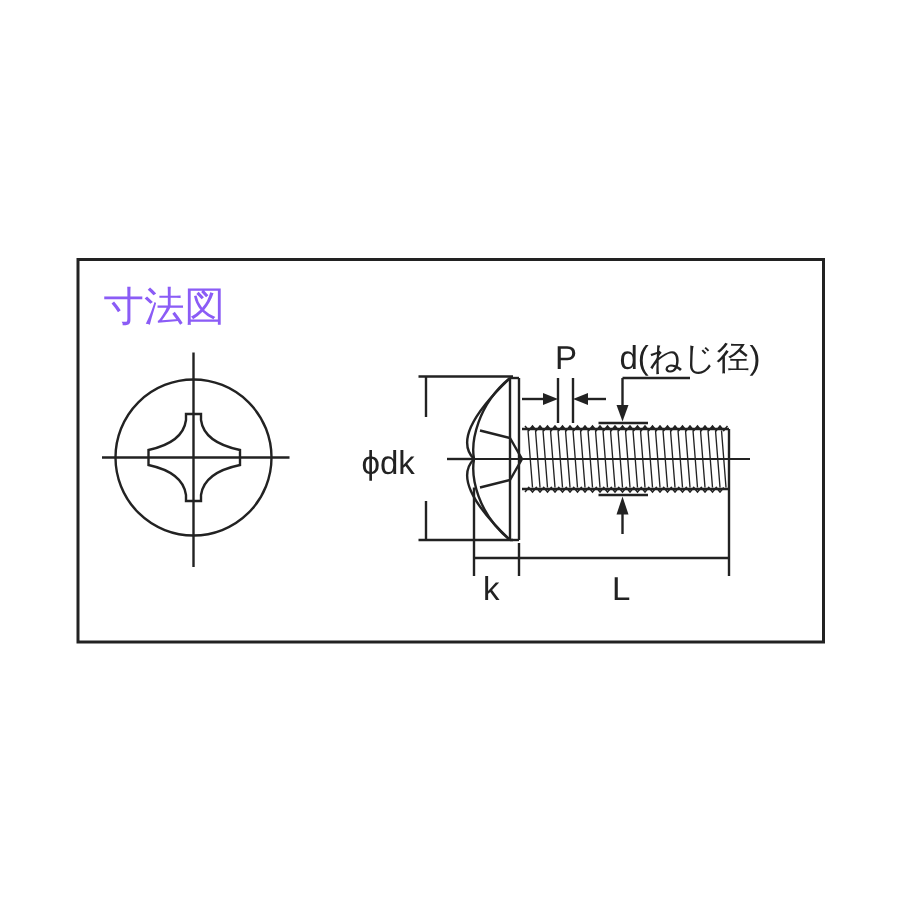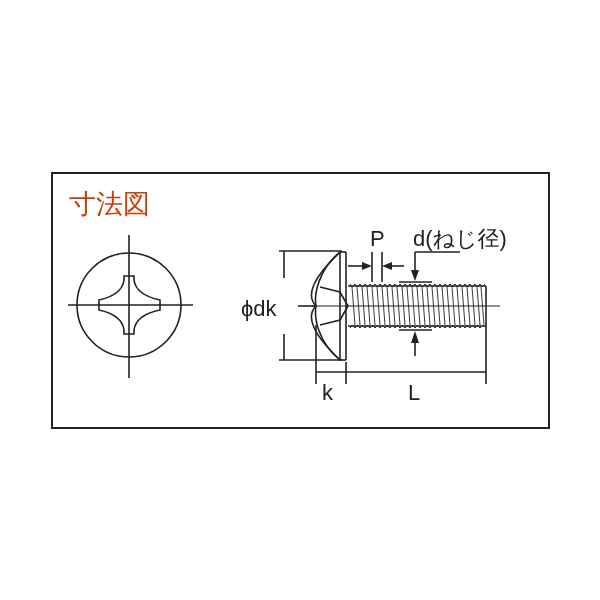--- a/index.html
+++ b/index.html
@@ -1,20 +1,20 @@
 <!DOCTYPE html>
 <html><head>
   <meta charset="utf-8">
   <style>
     html, body { margin: 0; padding: 0; background: #ffffff; }
     body { width: 600px; height: 600px; position: relative; overflow: hidden; font-family: "DejaVu Sans", sans-serif; }
     .frame { position: absolute; left: 51px; top: 172px; width: 495px; height: 253px; border: 2px solid #222222; background: #ffffff; }
     svg { position: absolute; left: 0; top: 0; }
     .lbl { font-family: "Liberation Sans", "DejaVu Sans", sans-serif; fill: #222222; }
-    .title { position: absolute; left: 69px; top: 186px; font-size: 27px; color: #c2410c; font-family: Liberation Mono, monospace; letter-spacing: 0px; }
+    .title { position: absolute; left: 69px; top: 186px; font-size: 27px; color: #8b5cf6; font-family: Liberation Mono, monospace; letter-spacing: 0px; }
   </style>
 </head>
 <body>
 
 <div class="frame"></div>
 <div class="title">寸法図</div>
 
 <svg width="600" height="600" viewBox="0 0 600 600">
 
   <g stroke="#222" fill="none" stroke-width="1.6">

